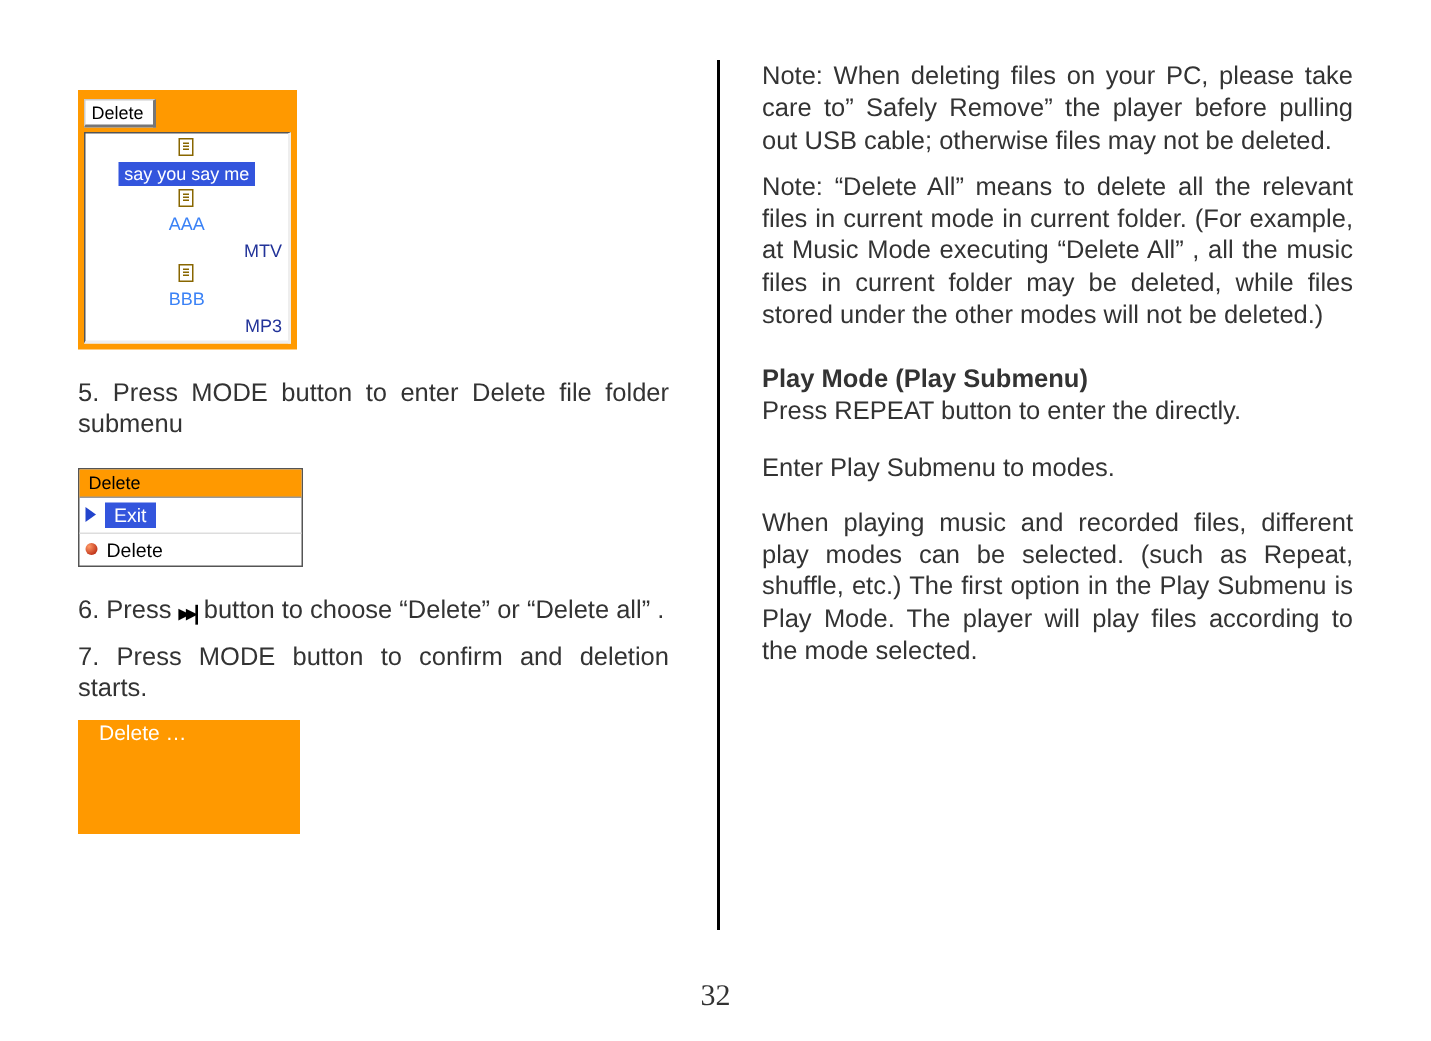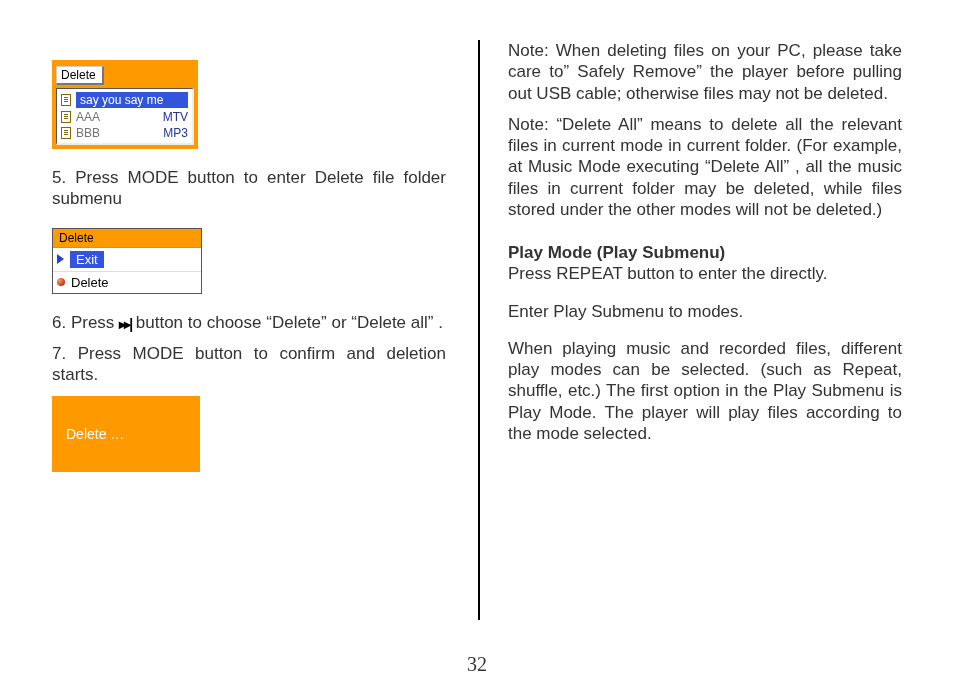--- a/index.html
+++ b/index.html
@@ -68,26 +68,27 @@
     border-right: 2px solid #eee;
     width: 138px;
     padding: 2px 2px;
   }
   .ui-row {
     display: flex;
     align-items: center;
     font-size: 12px;
     padding: 1px 2px;
     gap: 4px;
+    flex-direction: column;
   }
   .ui-row .ico {
     width: 11px; height: 12px;
     display: inline-block;
   }
-  .ui-row .name { flex: 1; color: #737373; }
+  .ui-row .name { flex: 1; color: #3b82f6; }
   .ui-row .ext { color: #223399; margin-left: auto; }
   .ui-row.sel .name-wrap {
     background: #3355dd;
     color: #fff;
     padding: 1px 4px;
     flex: 1;
   }
   .doc-icon {
     width: 10px; height: 12px;
     border: 1px solid #886600;
@@ -145,21 +146,20 @@
     color: #fff;
     padding: 1px 6px;
   }
 
   
   .ui-prog {
     background: #ff9900;
     width: 148px;
     height: 76px;
     display: flex;
-    align-items: center;
     justify-content: flex-start;
     padding-left: 14px;
     margin: 10px 0;
     font-size: 14px;
     color: #fff;
   }
 
   
   .nexticon {
     display: inline-block;

